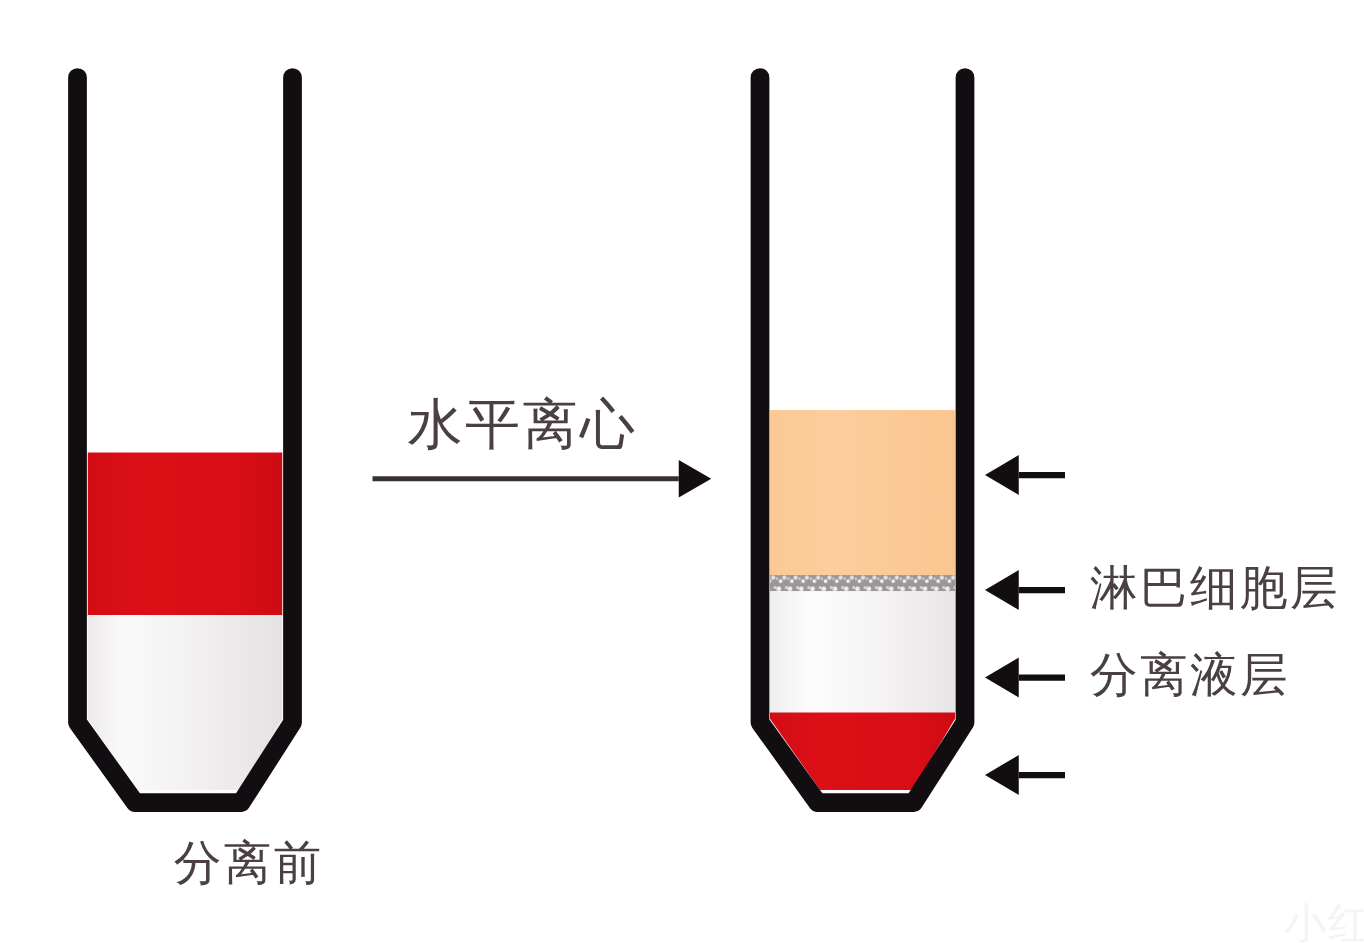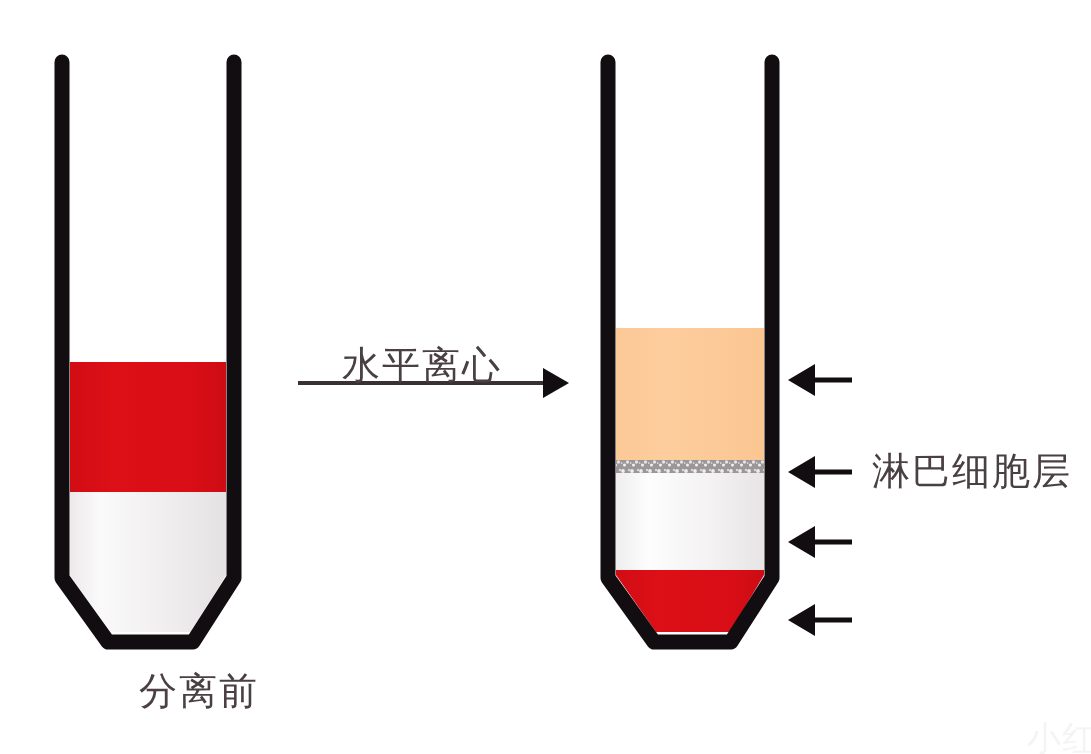--- a/index.html
+++ b/index.html
@@ -35,24 +35,23 @@
     line-height: 1;
   }
   .layer-label {
     font-size: 38px;
     left: 872px;
   }
   .caption-label {
     font-size: 38px;
   }
   .process-label {
-    font-size: 38px;
-    left: 342px;
+    font-size: 44px;
+    left: 326px;
     top: 318px;
-    margin-top: 28px;
   }
   #label-plasma      { top: 360px; }
   #label-lymphocyte  { top: 452px; }
   #label-medium      { top: 522px; }
   #label-redcell     { top: 600px; }
   #caption-before    { left: 92px;  top: 672px; margin-left: 47px; }
   #caption-after     { left: 632px; top: 672px; }
   #watermark {
     position: absolute;
     right: -6px;
@@ -155,20 +154,21 @@
       <line x1="852" y1="620" x2="815" y2="620" stroke="#120d10" stroke-width="5"></line>
       <polygon points="815,604 788,620 815,636" fill="#120d10"></polygon>
     </g>
   </svg>
 
   <div class="cn-label process-label">水平离心</div>
 
 
   <div class="cn-label layer-label" id="label-lymphocyte">淋巴细胞层</div>
 
+  <div class="cn-label layer-label" id="label-medium">分离液层</div>
 
 
   <div class="cn-label caption-label" id="caption-before">分离前</div>
 
 
   <div id="watermark">小红</div>
 
 </div>
 
 </body></html>

